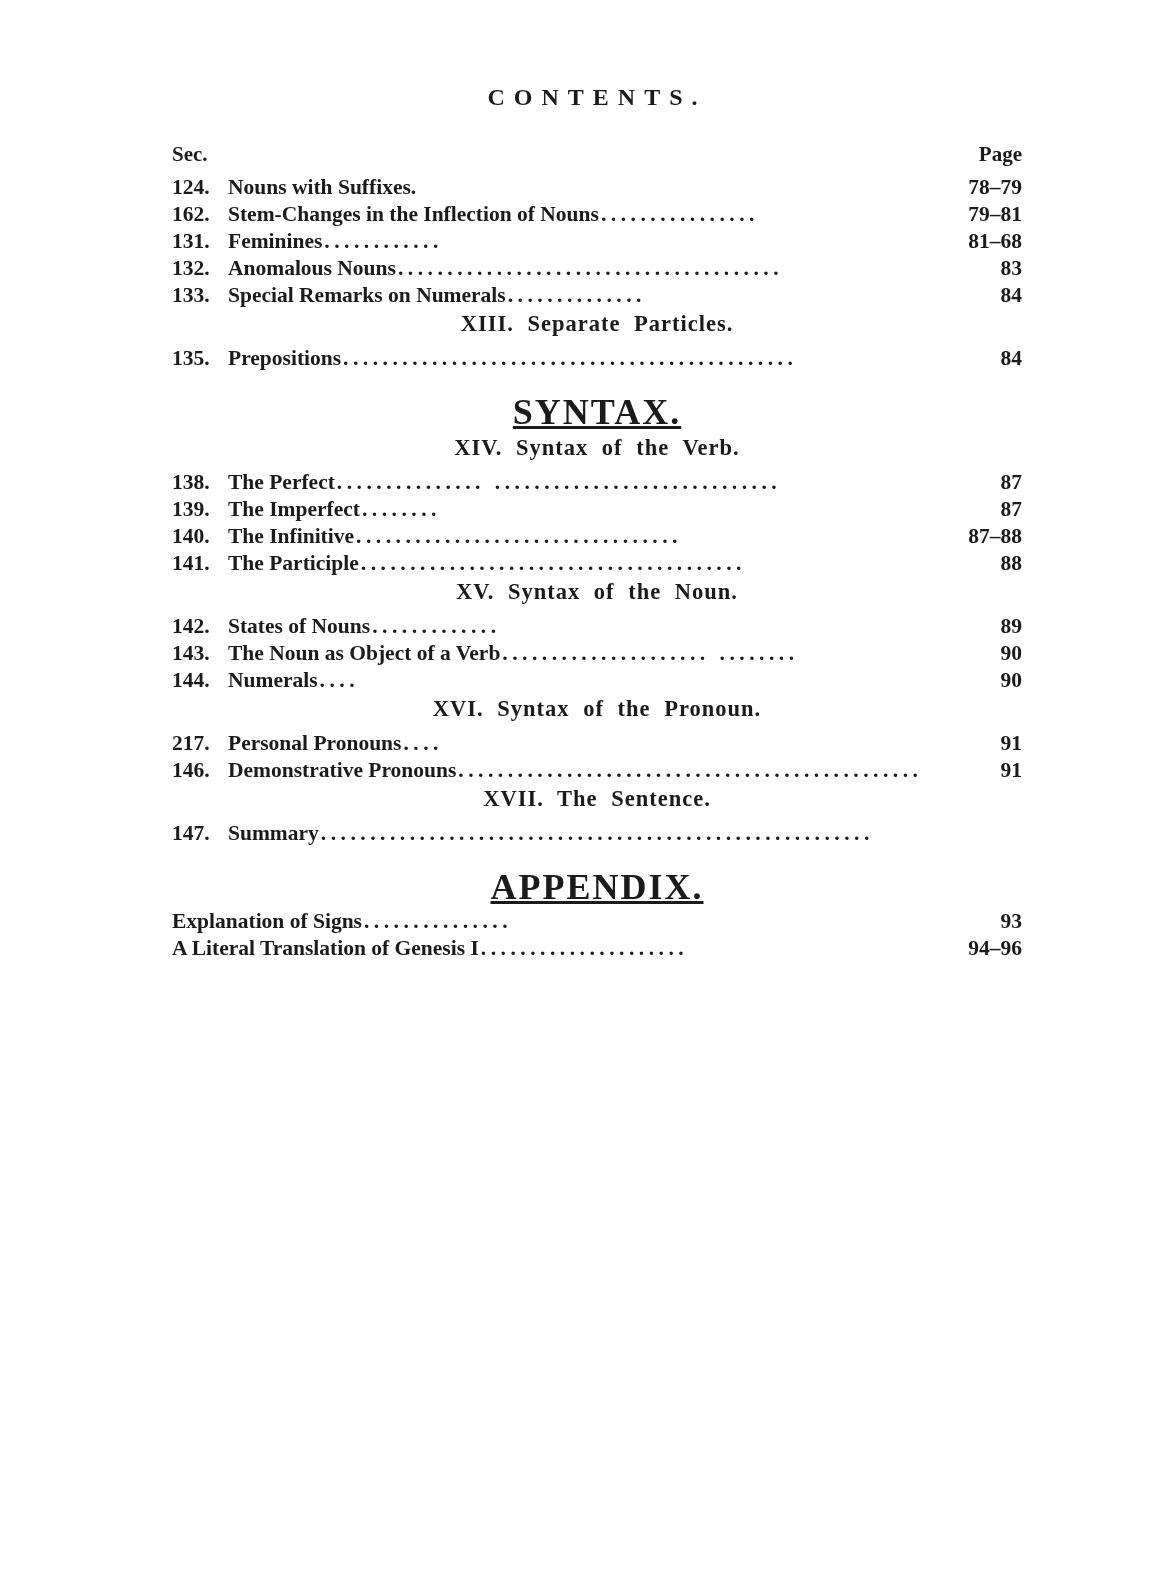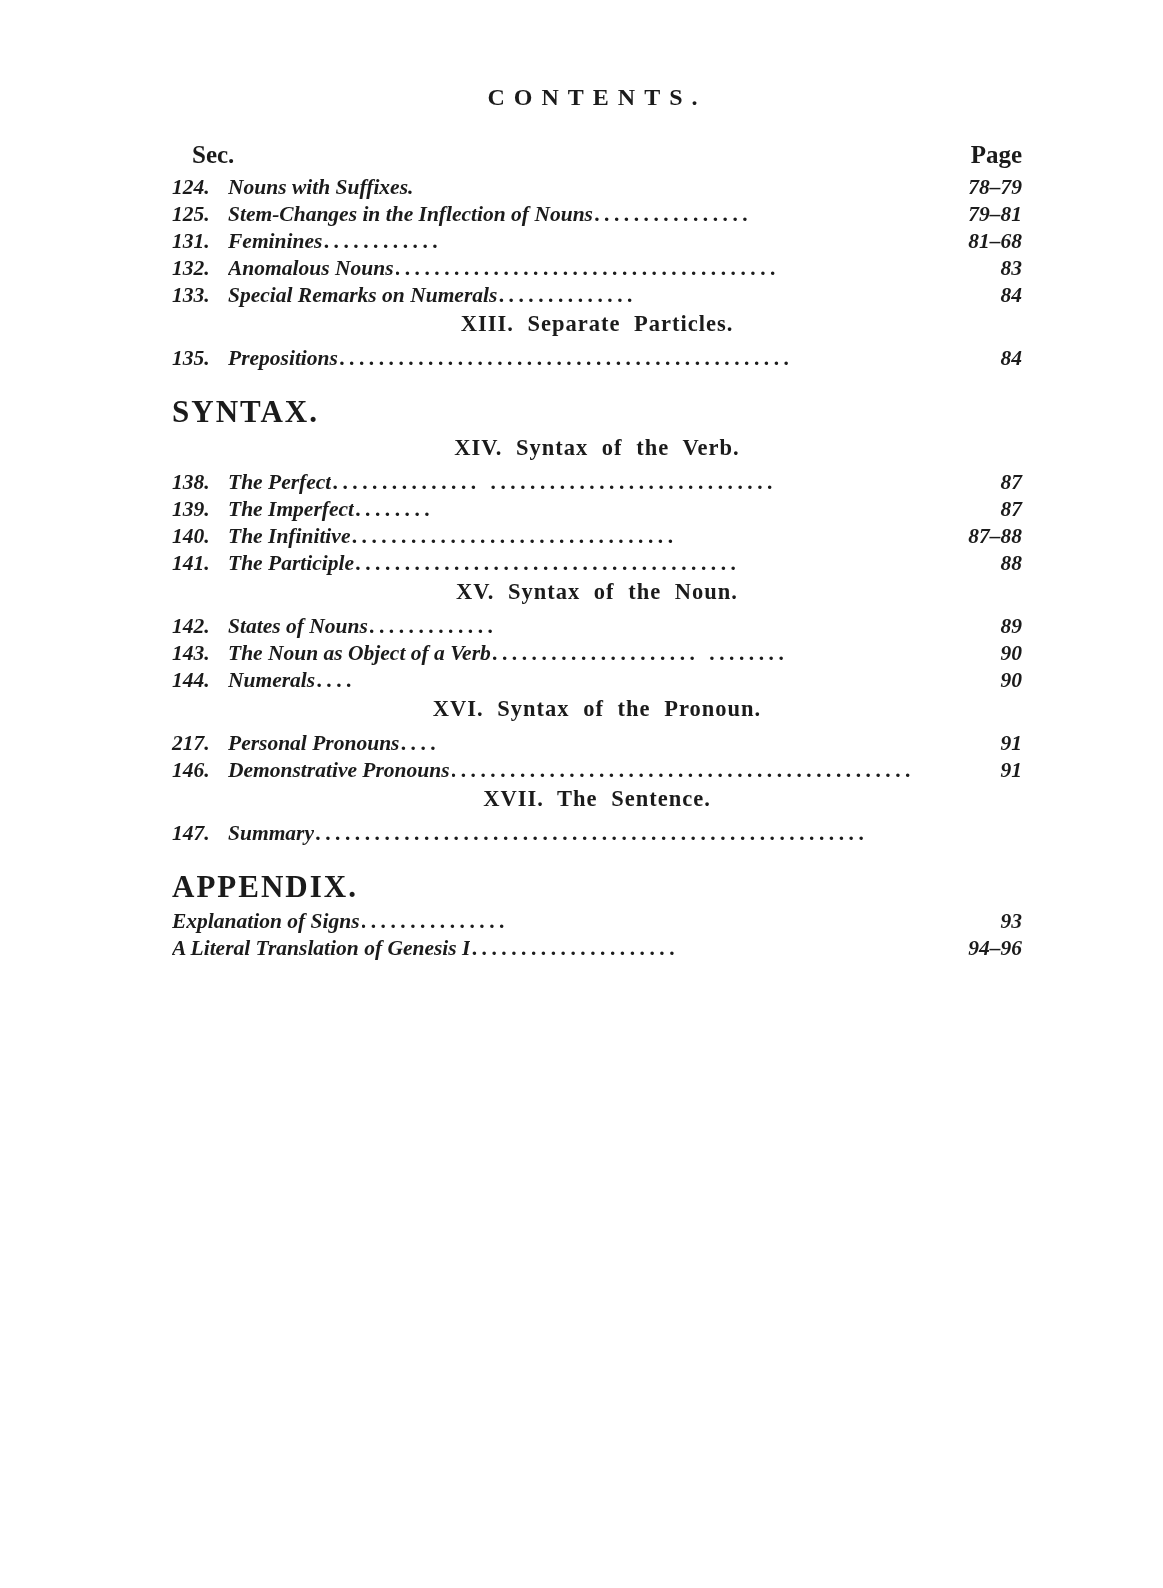--- a/index.html
+++ b/index.html
@@ -27,60 +27,59 @@
     font-size: 24px;
     font-weight: 700;
     letter-spacing: 9px;
     margin: 0 0 30px 0;
     white-space: nowrap;
   }
   .cols-header {
     display: flex;
     justify-content: space-between;
     align-items: baseline;
-    font-size: 25px;
+    font-size: 21px;
     font-weight: 700;
     line-height: 27px;
     margin-bottom: 6px;
-    margin-left: 20px;
   }
   .toc-row {
     display: flex;
     align-items: baseline;
     font-size: 21.5px;
     font-weight: 700;
     line-height: 27px;
     white-space: nowrap;
-    font-style: italic;
   }
   .toc-row .num {
     flex: 0 0 56px;
   }
   .toc-row .title {
     flex: 0 1 auto;
     overflow: hidden;
   }
   .toc-row .dots {
     flex: 0 1 auto;
     overflow: hidden;
     letter-spacing: 4.5px;
     margin-left: 2px;
   }
   .toc-row .page-num {
     flex: 0 0 auto;
     margin-left: auto;
     padding-left: 10px;
   }
   .h1 {
-    text-align: left;
-    font-size: 31px;
+    text-align: center;
+    font-size: 36px;
     font-weight: 700;
     letter-spacing: 2px;
     line-height: 36px;
     margin: 22px 0 3px 0;
+    text-decoration: underline;
   }
   .h2 {
     text-align: center;
     font-size: 22.5px;
     font-weight: 700;
     letter-spacing: 1px;
     word-spacing: 7px;
     line-height: 30px;
     margin: 0 0 6px 0;
   }
@@ -95,21 +94,21 @@
       <span>Sec.</span>
       <span>Page</span>
     </div>
     <div>
         <div class="toc-row">
           <span class="num">124.</span>
           <span class="title">Nouns with Suffixes.</span>
           <span class="page-num">78–79</span>
         </div>
         <div class="toc-row">
-          <span class="num">125.</span>
+          <span class="num">162.</span>
           <span class="title">Stem-Changes in the Inflection of Nouns</span>
           <span class="dots">................</span>
           <span class="page-num">79–81</span>
         </div>
         <div class="toc-row">
           <span class="num">131.</span>
           <span class="title">Feminines</span>
           <span class="dots">............</span>
           <span class="page-num">81–68</span>
         </div>

